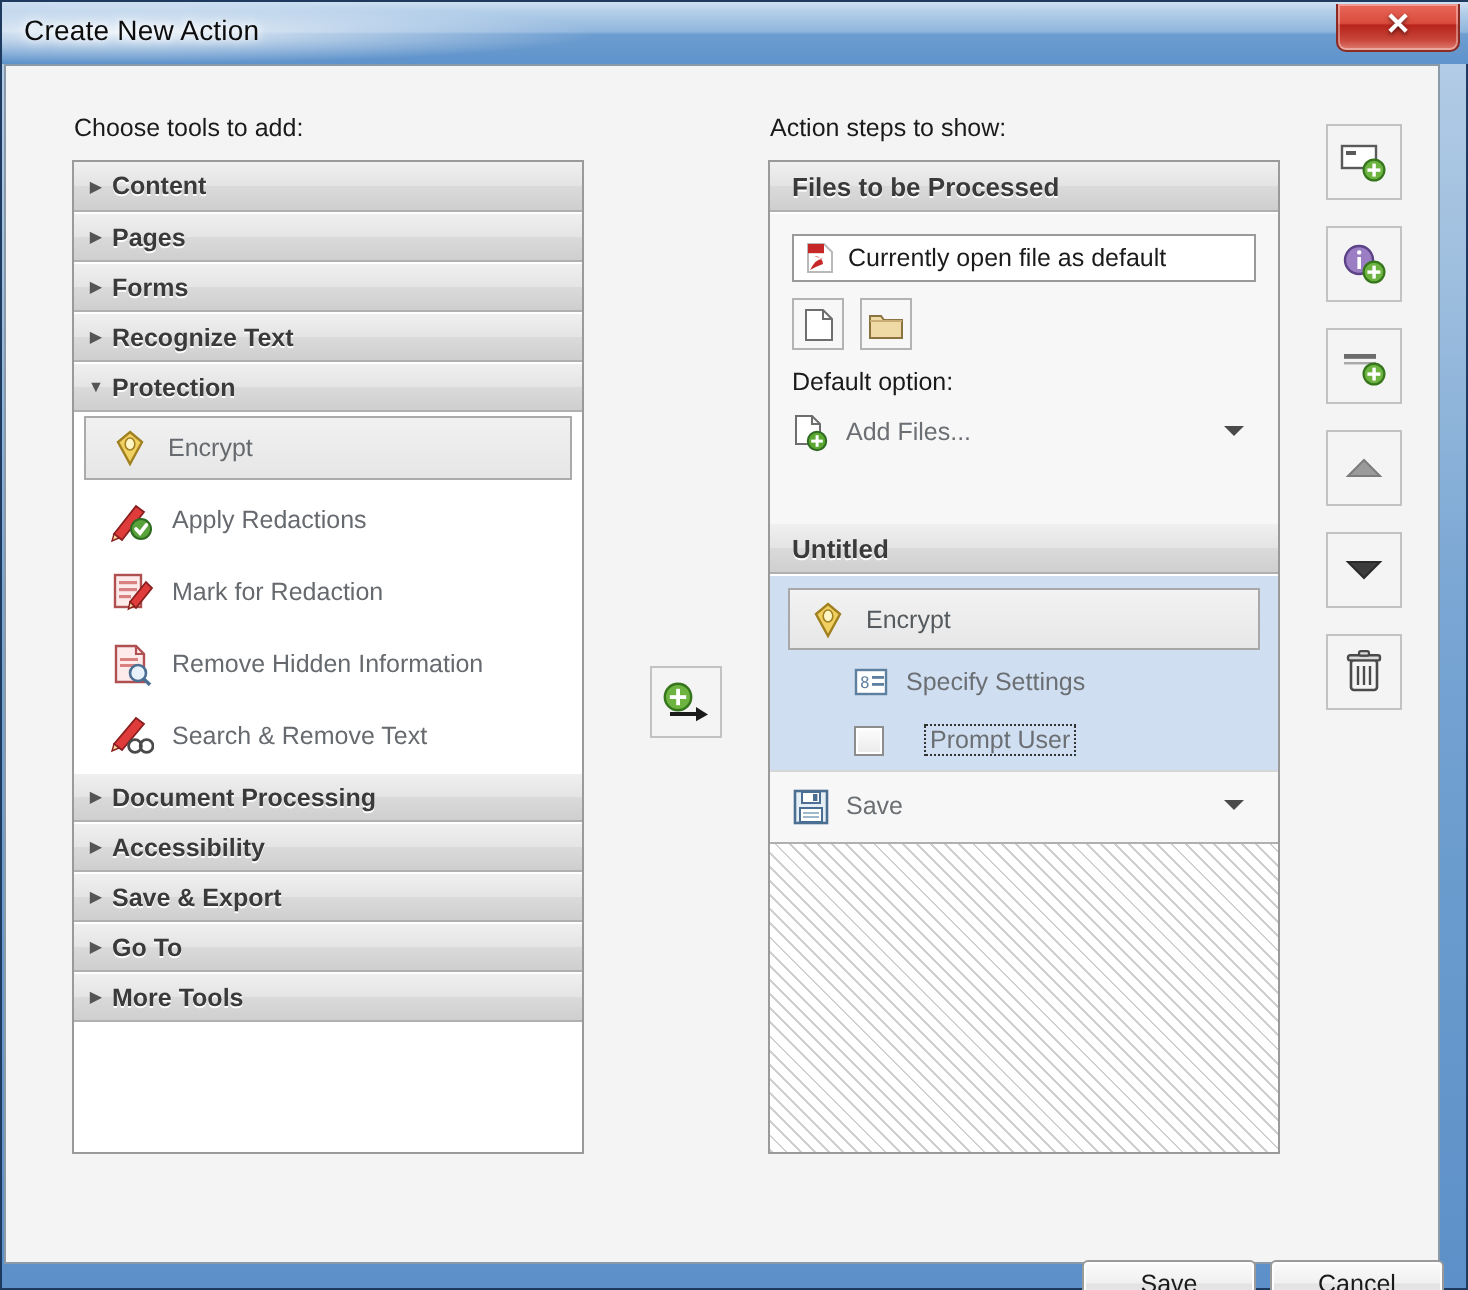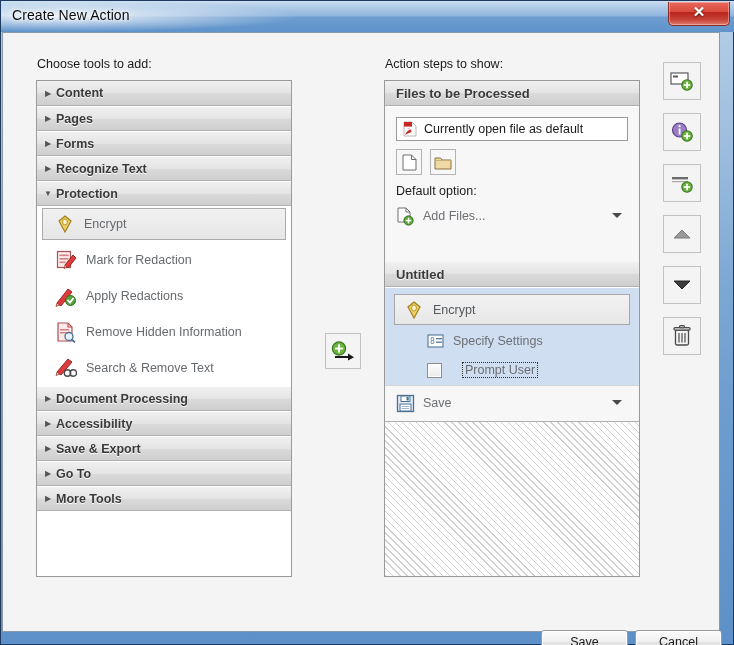--- a/index.html
+++ b/index.html
@@ -261,41 +261,41 @@
             <path d="M10 2 L16 7 L10 18 L4 7 Z" fill="#f0d060" stroke="#a08020" stroke-width="1.2"></path>
             <ellipse cx="10" cy="8" rx="2.4" ry="3" fill="#fff6c8" stroke="#a08020" stroke-width=".8"></ellipse>
           </svg>
         </span>
         <span class="label">Encrypt</span>
       </div>
 
       <div class="tool-item">
         <span>
           <svg width="22" height="22" viewBox="0 0 22 22">
+            <path d="M2 18 L13 4 L17 7 L6 21 Z" fill="#e03b3b" stroke="#8a1f1f" stroke-width=".9"></path>
+            <path d="M2 18 L4.5 20 L1 21.5 Z" fill="#f6d8a0" stroke="#8a1f1f" stroke-width=".7"></path>
+            <circle cx="15.5" cy="15.5" r="5" fill="#59a23c" stroke="#2f6b20" stroke-width="1"></circle>
+            <path d="M13 15.5 L15 17.6 L18.2 13.4" stroke="#fff" stroke-width="1.8" fill="none" stroke-linecap="round"></path>
+          </svg>
+        </span>
+        <span class="label">Apply Redactions</span>
+      </div>
+
+      <div class="tool-item">
+        <span>
+          <svg width="22" height="22" viewBox="0 0 22 22">
             <rect x="2.5" y="2.5" width="13" height="16" fill="#fdeaea" stroke="#b05050" stroke-width="1.2"></rect>
             <rect x="4.5" y="5.5" width="9" height="1.6" fill="#d98080"></rect>
             <rect x="4.5" y="9" width="9" height="1.6" fill="#d98080"></rect>
             <rect x="4.5" y="12.5" width="6" height="1.6" fill="#d98080"></rect>
             <path d="M10 16 L18 6 L21 9 L13 19 Z" fill="#e03b3b" stroke="#8a1f1f" stroke-width=".9"></path>
             <path d="M10 16 L12 18 L9.2 19.6 Z" fill="#f6d8a0" stroke="#8a1f1f" stroke-width=".7"></path>
           </svg>
         </span>
         <span class="label">Mark for Redaction</span>
-      </div>
-
-      <div class="tool-item">
-        <span>
-          <svg width="22" height="22" viewBox="0 0 22 22">
-            <path d="M2 18 L13 4 L17 7 L6 21 Z" fill="#e03b3b" stroke="#8a1f1f" stroke-width=".9"></path>
-            <path d="M2 18 L4.5 20 L1 21.5 Z" fill="#f6d8a0" stroke="#8a1f1f" stroke-width=".7"></path>
-            <circle cx="15.5" cy="15.5" r="5" fill="#59a23c" stroke="#2f6b20" stroke-width="1"></circle>
-            <path d="M13 15.5 L15 17.6 L18.2 13.4" stroke="#fff" stroke-width="1.8" fill="none" stroke-linecap="round"></path>
-          </svg>
-        </span>
-        <span class="label">Apply Redactions</span>
       </div>
 
       <div class="tool-item">
         <span>
           <svg width="22" height="22" viewBox="0 0 22 22">
             <path d="M3 2 H13 L17 6 V20 H3 Z" fill="#fdeaea" stroke="#b05050" stroke-width="1.2"></path>
             <path d="M13 2 V6 H17" fill="none" stroke="#b05050" stroke-width="1.1"></path>
             <rect x="5" y="8" width="9" height="1.5" fill="#d98080"></rect>
             <rect x="5" y="11" width="9" height="1.5" fill="#d98080"></rect>
             <circle cx="14" cy="15.5" r="4" fill="#e8f2fb" stroke="#4a6f92" stroke-width="1.3"></circle>

